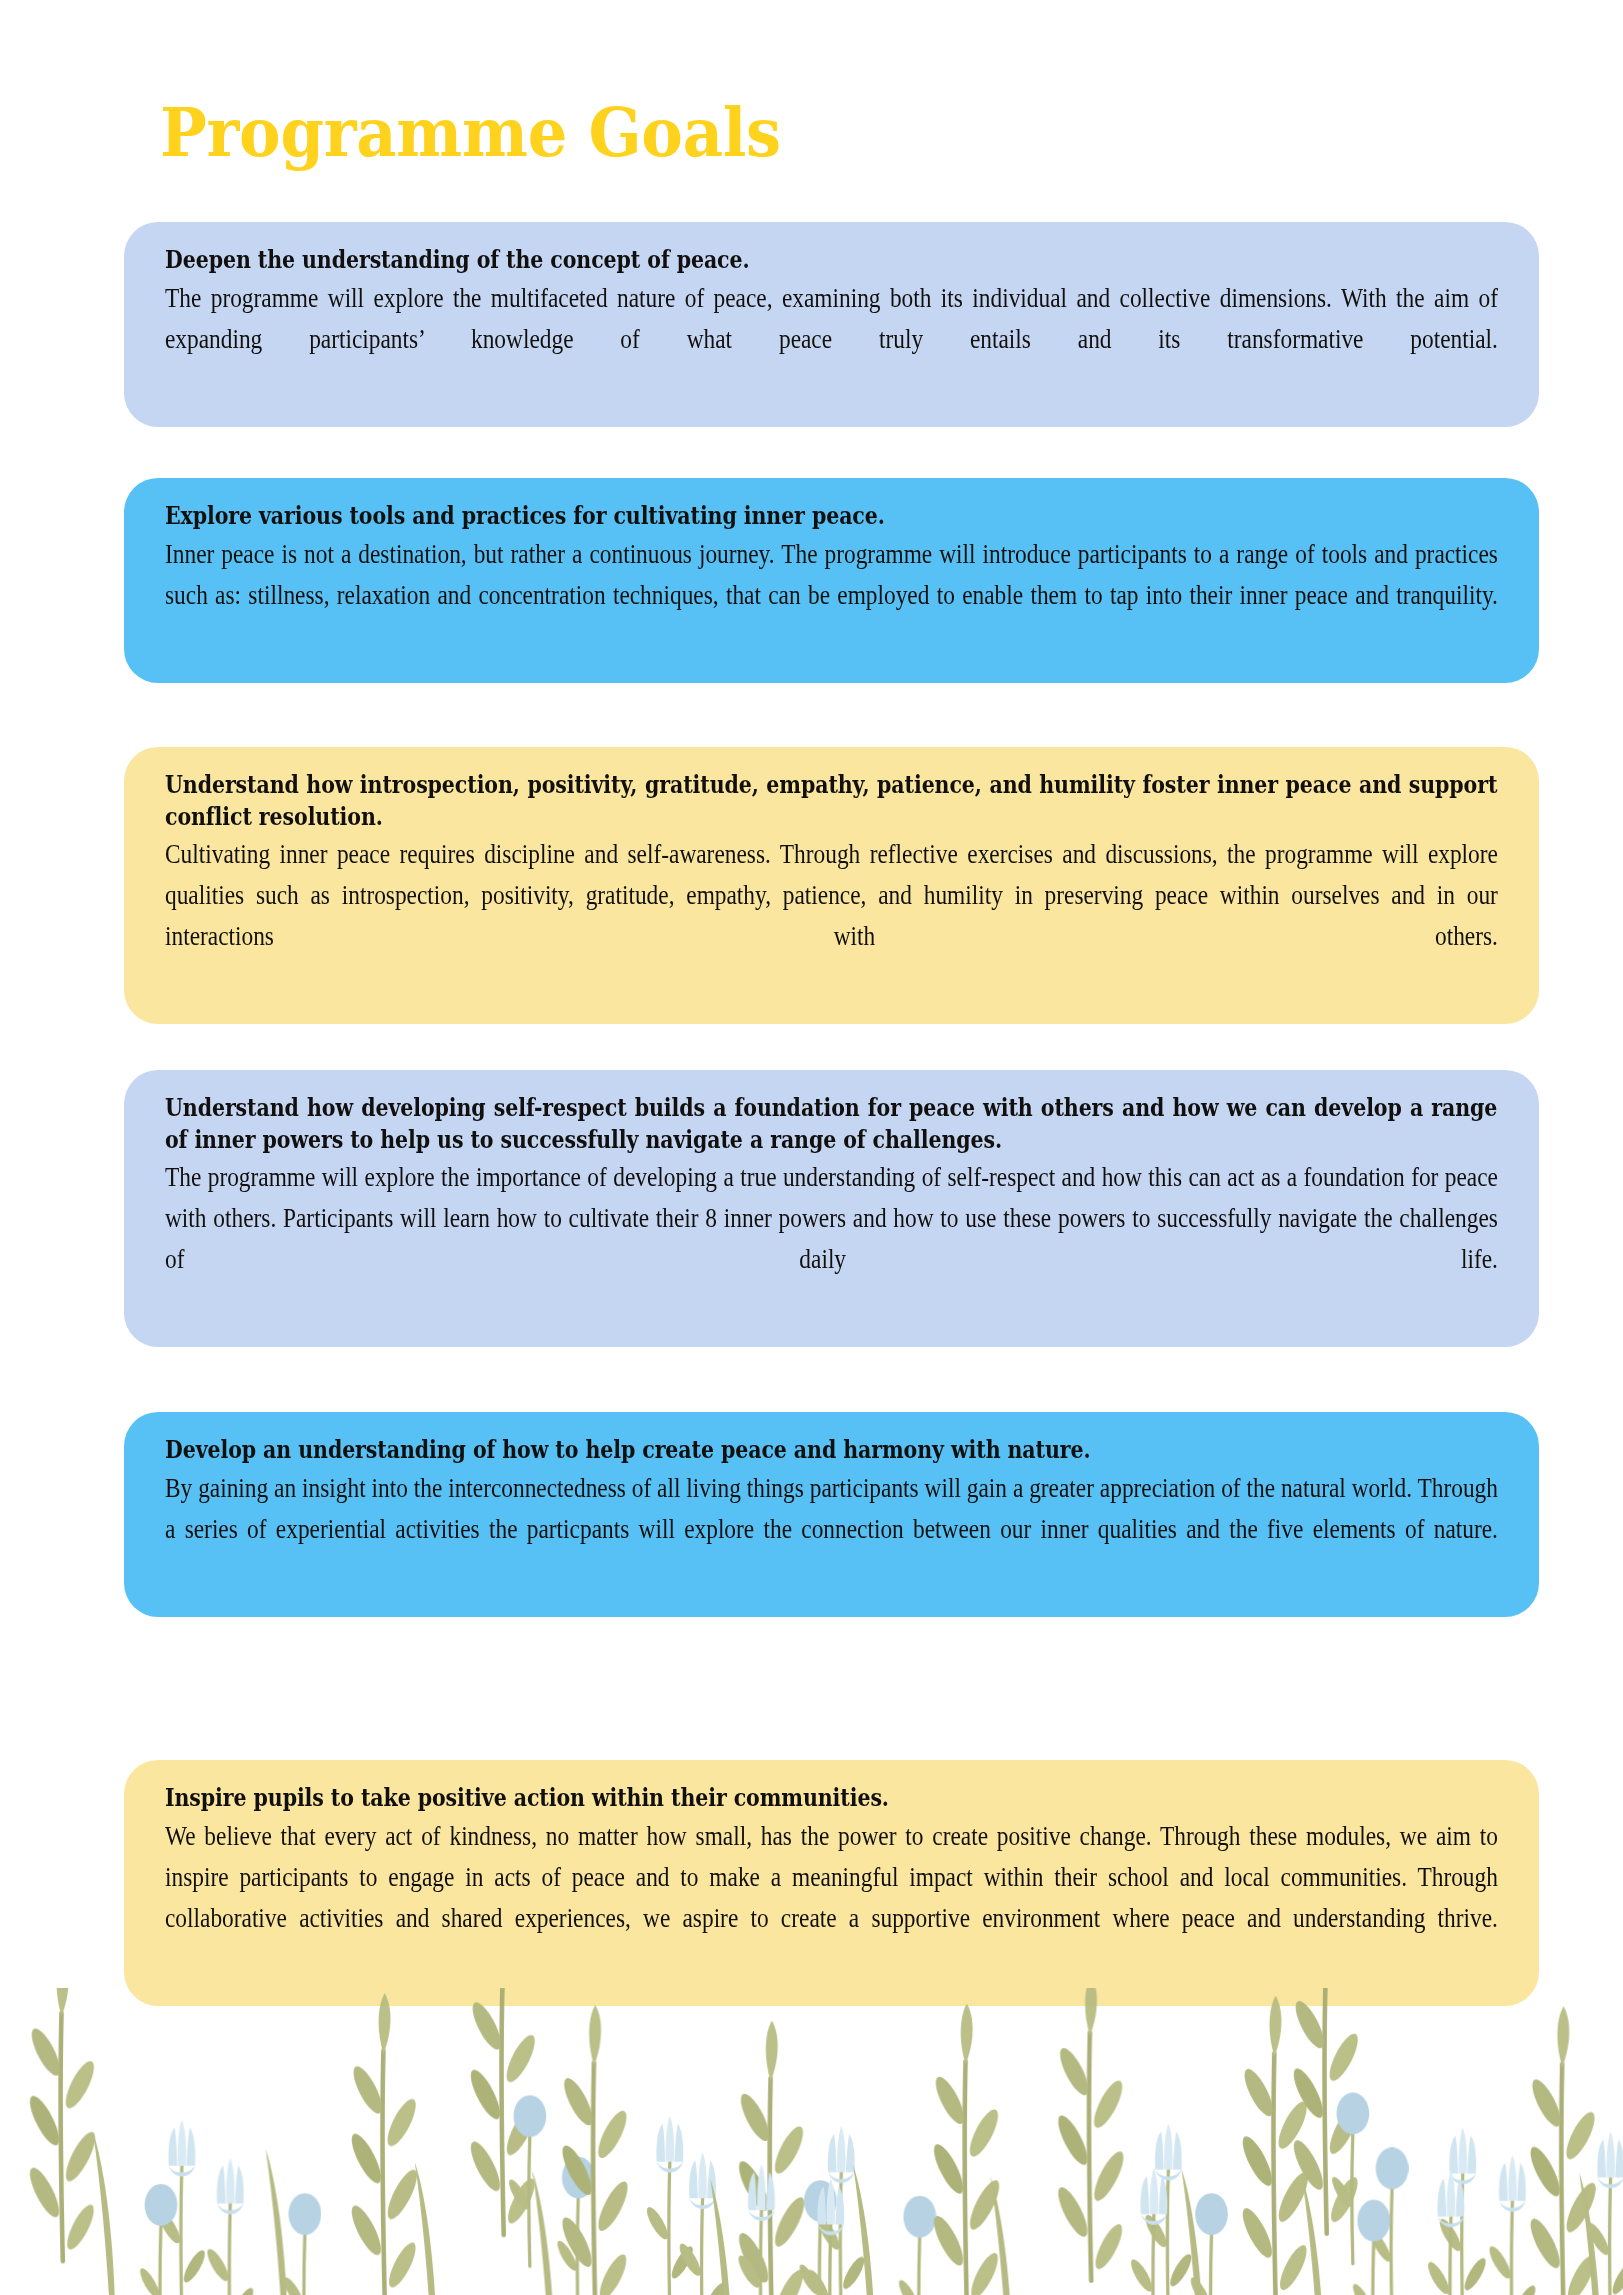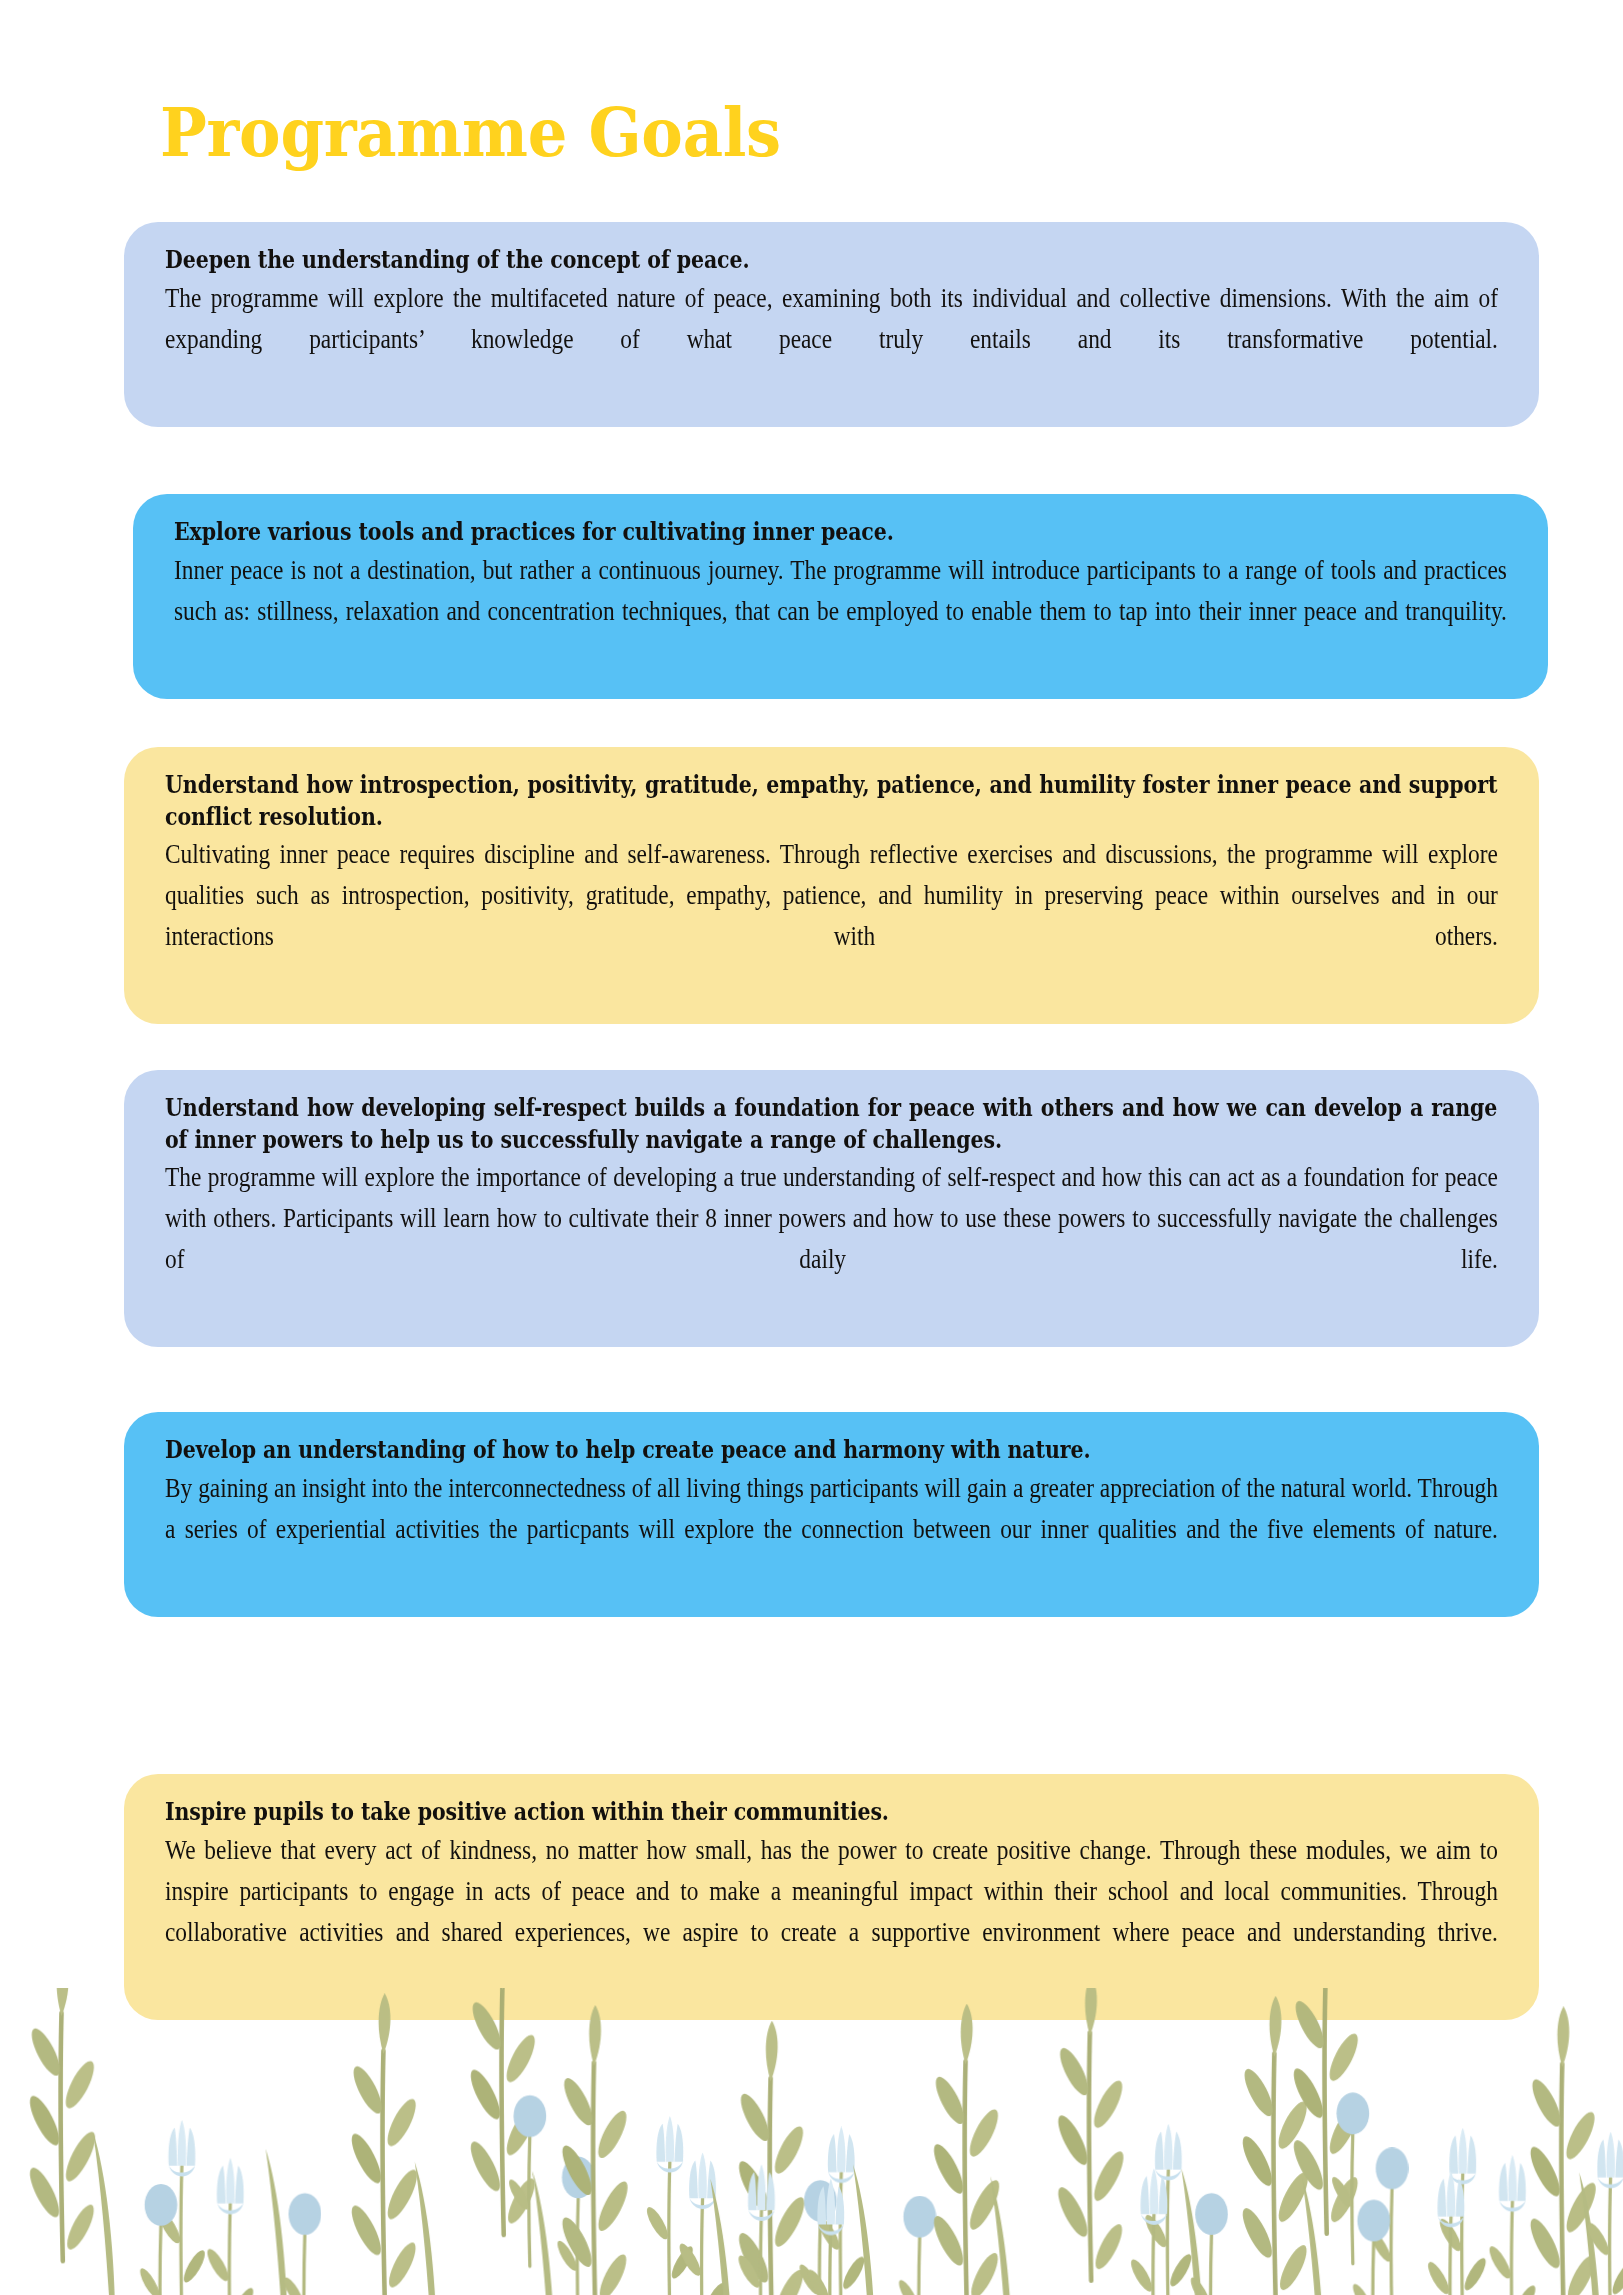--- a/index.html
+++ b/index.html
@@ -113,41 +113,41 @@
 
   <h1 class="page-title">Programme Goals</h1>
 
   <div class="cards">
 
     <section class="goal-card" style="top:222px; background:#c5d6f2;">
       <div class="goal-heading single-line">Deepen the understanding of the concept of peace.</div>
       <div class="goal-body">The programme will explore the multifaceted nature of peace, examining both its individual and collective dimensions. With the aim of expanding participants’ knowledge of what peace truly entails and its transformative potential.</div>
     </section>
 
-    <section class="goal-card" style="top:494px; background:#57c1f5;margin-left:9px;">
+    <section class="goal-card" style="top:478px; background:#57c1f5;">
       <div class="goal-heading single-line">Explore various tools and practices for cultivating inner peace.</div>
       <div class="goal-body">Inner peace is not a destination, but rather a continuous journey. The programme will introduce participants to a range of tools and practices such as: stillness, relaxation and concentration techniques, that can be employed to enable them to tap into their inner peace and tranquility.</div>
     </section>
 
     <section class="goal-card" style="top:747px; background:#fae69f;">
       <div class="goal-heading">Understand how introspection, positivity, gratitude, empathy, patience, and humility foster inner peace and support conflict resolution.</div>
       <div class="goal-body">Cultivating inner peace requires discipline and self-awareness. Through reflective exercises and discussions, the programme will explore qualities such as introspection, positivity, gratitude, empathy, patience, and humility in preserving peace within ourselves and in our interactions with others.</div>
     </section>
 
     <section class="goal-card" style="top:1070px; background:#c5d6f2;">
       <div class="goal-heading">Understand how developing self-respect builds a foundation for peace with others and how we can develop a range of inner powers to help us to successfully navigate a range of challenges.</div>
       <div class="goal-body">The programme will explore the importance of developing a true understanding of self-respect and how this can act as a foundation for peace with others. Participants will learn how to cultivate their 8 inner powers and how to use these powers to successfully navigate the challenges of daily life.</div>
     </section>
 
     <section class="goal-card" style="top:1412px; background:#57c1f5;">
       <div class="goal-heading single-line">Develop an understanding of how to help create peace and harmony with nature.</div>
       <div class="goal-body">By gaining an insight into the interconnectedness of all living things participants will gain a greater appreciation of the natural world. Through a series of experiential activities the particpants will explore the connection between our inner qualities and the five elements of nature.</div>
     </section>
 
-    <section class="goal-card" style="top:1760px; background:#fae69f;margin-top:14px;">
+    <section class="goal-card" style="top:1760px; background:#fae69f;">
       <div class="goal-heading single-line">Inspire pupils to take positive action within their communities.</div>
       <div class="goal-body">We believe that every act of kindness, no matter how small, has the power to create positive change. Through these modules, we aim to inspire participants to engage in acts of peace and to make a meaningful impact within their school and local communities. Through collaborative activities and shared experiences, we aspire to create a supportive environment where peace and understanding thrive.</div>
     </section>
 
   </div>
 
   <div class="botanical">
     <svg viewBox="0 0 2481 470" preserveAspectRatio="none">
       <defs>
         <g id="leafstem">

